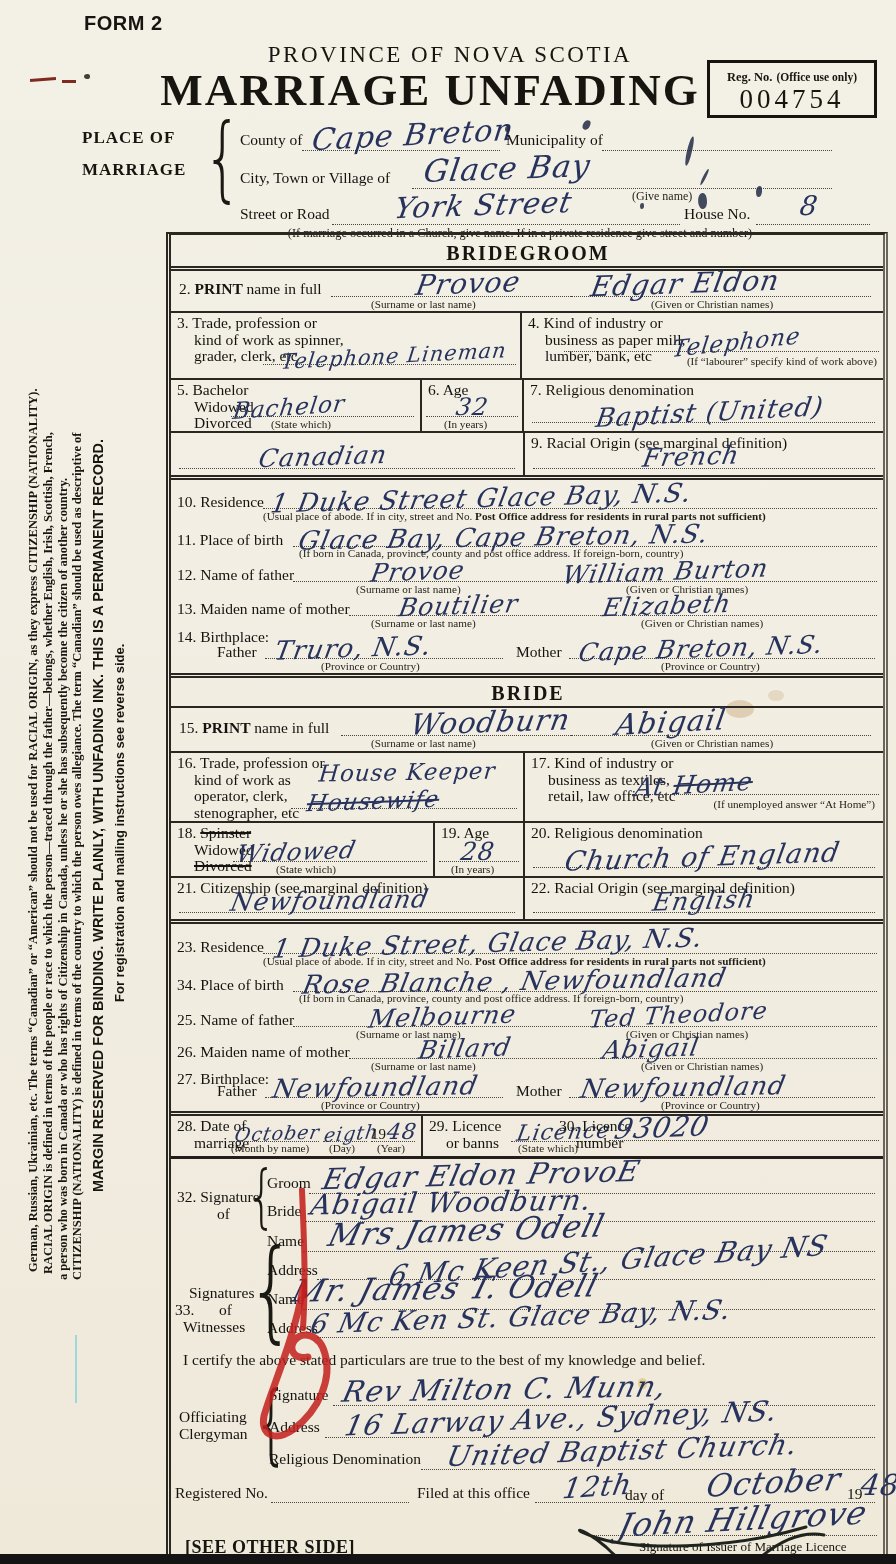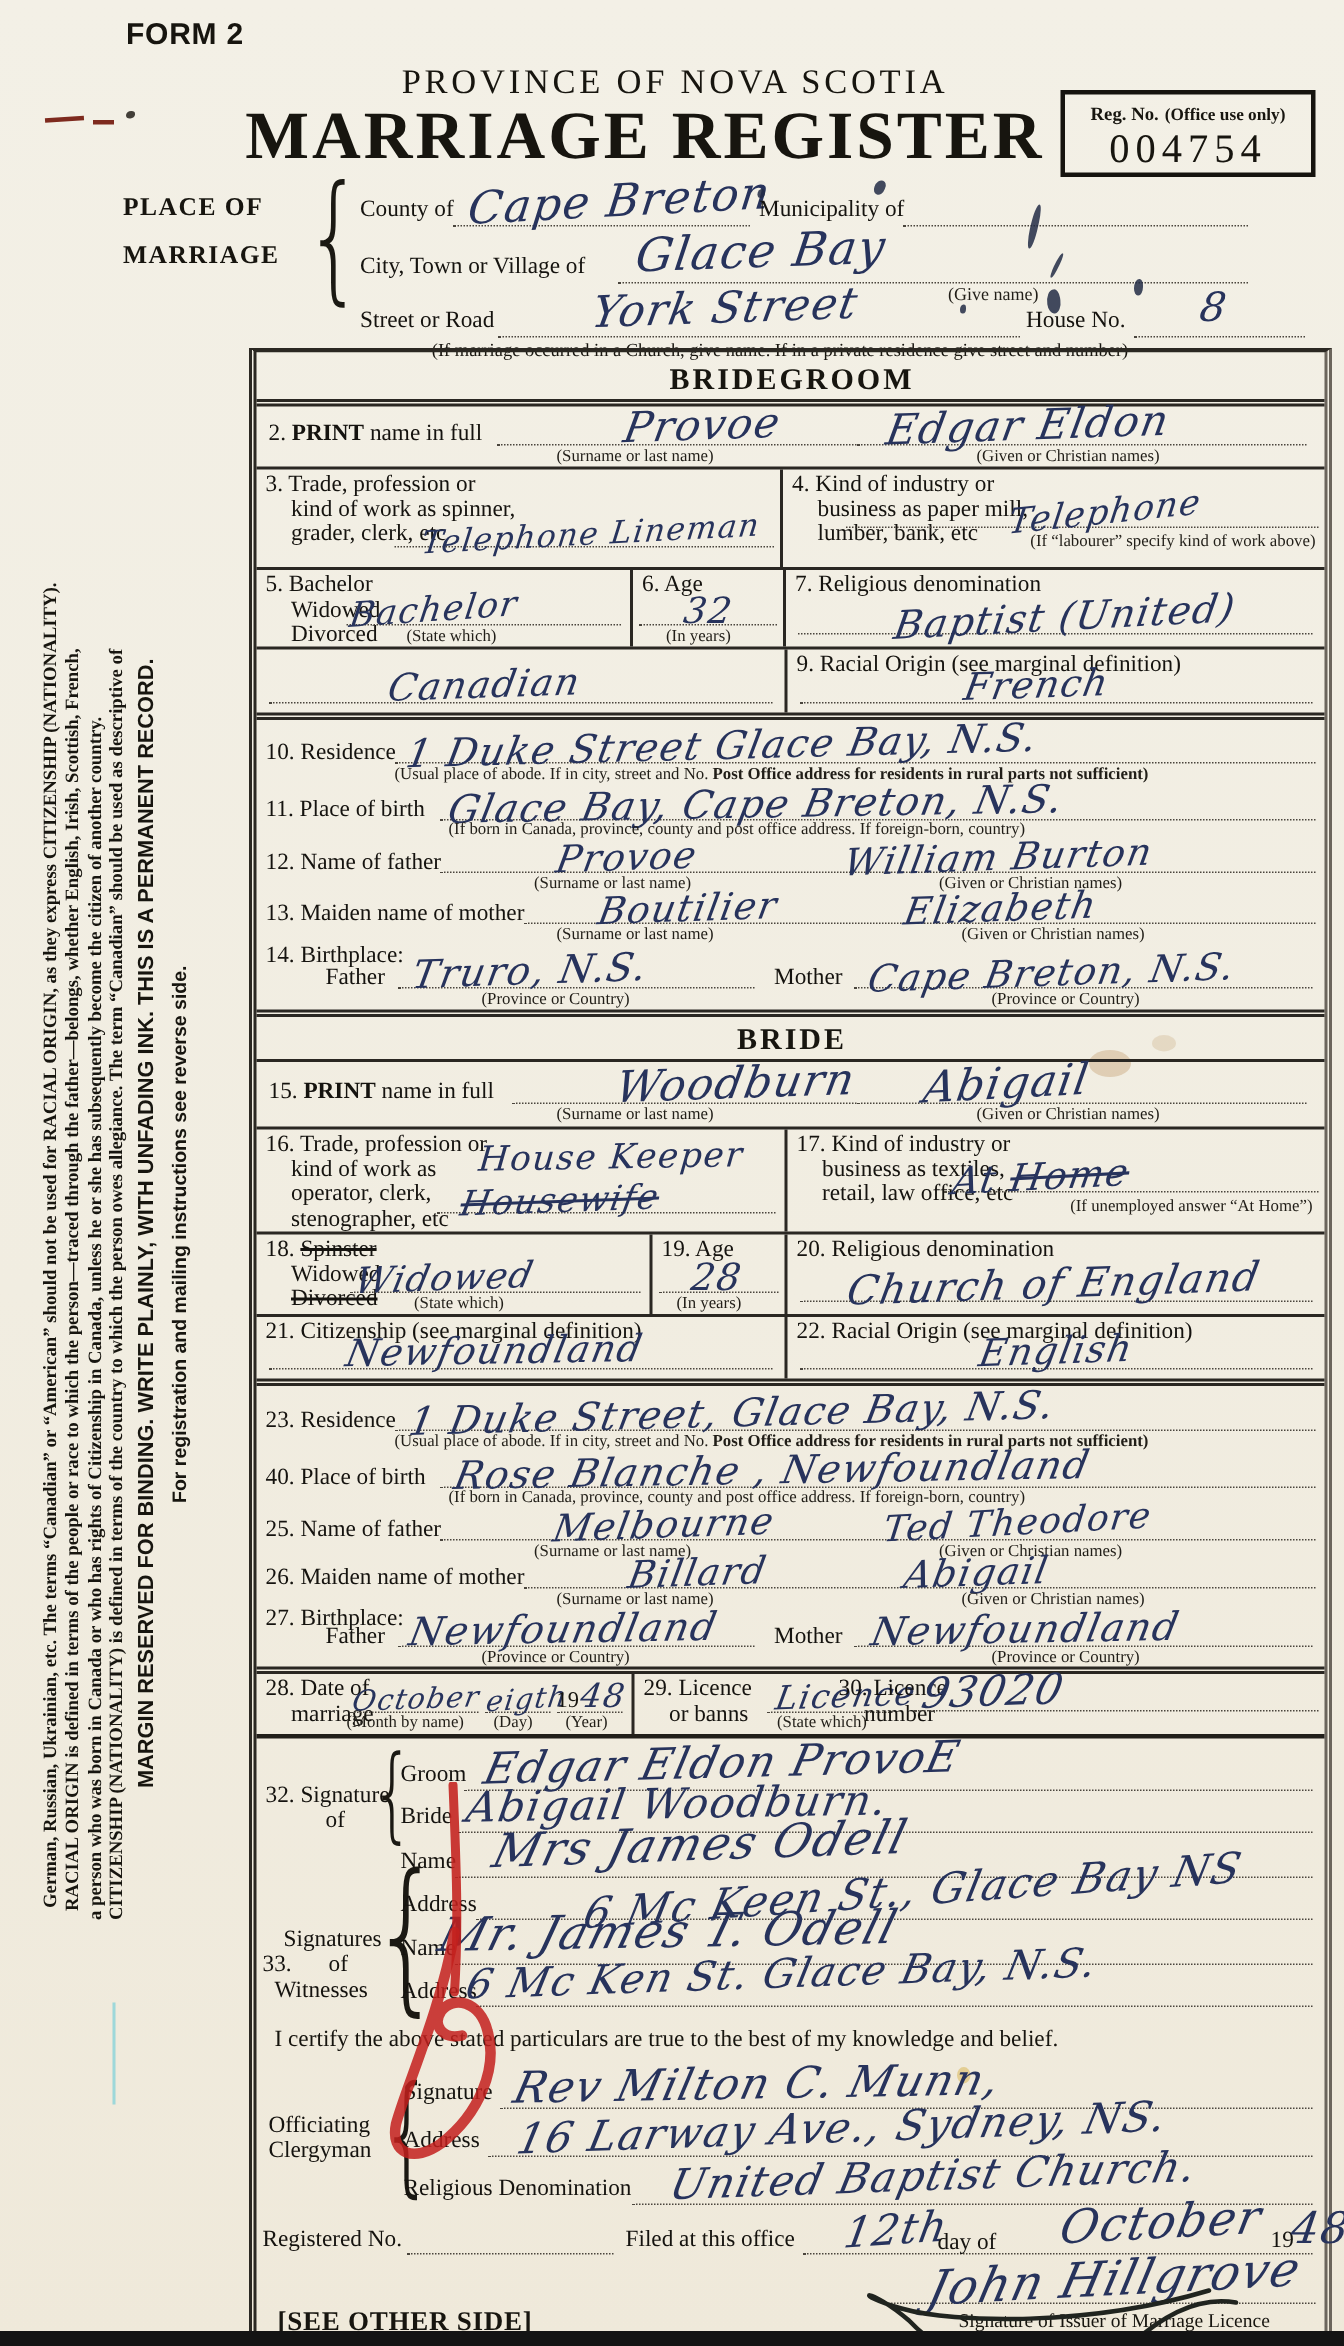--- a/index.html
+++ b/index.html
@@ -37,21 +37,21 @@
   <div class="vtxt" style="left:26px;top:1272px;font-size:12.5px;font-family:'Liberation Serif',serif;">German, Russian, Ukrainian, etc.   The terms “Canadian” or “American” should not be used for RACIAL ORIGIN, as they express CITIZENSHIP (NATIONALITY).</div>
   <div class="vtxt" style="left:41px;top:1274px;font-size:12.5px;font-family:'Liberation Serif',serif;">RACIAL ORIGIN is defined in terms of the people or race to which the person—traced through the father—belongs, whether English, Irish, Scottish, French,</div>
   <div class="vtxt" style="left:56px;top:1280px;font-size:12.5px;font-family:'Liberation Serif',serif;">a person who was born in Canada or who has rights of Citizenship in Canada, unless he or she has subsequently become the citizen of another country.</div>
   <div class="vtxt" style="left:70px;top:1280px;font-size:12.5px;font-family:'Liberation Serif',serif;">CITIZENSHIP (NATIONALITY) is defined in terms of the country to which the person owes allegiance.  The term “Canadian” should be used as descriptive of</div>
   <div class="vtxt" style="left:90px;top:1192px;font-size:14.5px;font-family:'Liberation Sans',sans-serif;">MARGIN RESERVED FOR BINDING.  WRITE PLAINLY, WITH UNFADING INK.  THIS IS A PERMANENT RECORD.</div>
   <div class="vtxt" style="left:112px;top:1002px;font-size:13px;font-family:'Liberation Sans',sans-serif;">For registration and mailing instructions see reverse side.</div>
   <div class="abs" style="left:75px;top:1335px;width:2px;height:68px;background:#7ad0d8;opacity:.7;"></div>
 
   <div class="abs b" style="left:84px;top:12px;font-family:'Liberation Sans',sans-serif;font-size:20px;letter-spacing:.5px;">FORM 2</div>
   <div class="abs" style="left:170px;top:42px;width:560px;text-align:center;font-size:23px;letter-spacing:2.5px;">PROVINCE OF NOVA SCOTIA</div>
-  <div class="abs b" style="left:150px;top:64px;width:560px;text-align:center;font-size:45px;letter-spacing:2px;">MARRIAGE REGISTER</div>
+  <div class="abs b" style="left:150px;top:64px;width:560px;text-align:center;font-size:45px;letter-spacing:2px;">MARRIAGE UNFADING</div>
 
   <div class="abs" style="left:707px;top:60px;width:164px;height:52px;border:3px solid #16140f;text-align:center;">
     <div style="margin-top:4px;">
       <span class="b" style="font-size:12.5px;">Reg. No.</span>
       <span class="b" style="font-size:11.5px;">(Office use only)</span>
     </div>
     <div style="font-size:27px;letter-spacing:4px;line-height:1.1;">004754</div>
   </div>
 
   <div class="abs b" style="left:82px;top:128px;font-size:17px;letter-spacing:1px;">PLACE OF</div>
@@ -276,21 +276,21 @@
     <div class="bbd" style="position:relative;height:187px;">
       <div style="position:relative;height:44px;">
         <span class="abs lab" style="left:6px;bottom:13px;">23. Residence</span>
         <div class="dot" style="left:92px;bottom:14px;right:6px;"></div>
         <span class="hw" style="left:102px;bottom:12px;font-size:26px;transform:rotate(-1.5deg) skewX(-12deg);">1 Duke Street, Glace Bay, N.S.</span>
         <span class="abs fp" style="left:92px;bottom:1px;">
           <span>(Usual place of abode.   If in city, street and No.</span> <span class="b">Post Office address for residents in rural parts not sufficient)</span>
         </span>
       </div>
       <div style="position:relative;height:37px;">
-        <span class="abs lab" style="left:6px;bottom:12px;">40. Place of birth</span>
+        <span class="abs lab" style="left:6px;bottom:12px;">34. Place of birth</span>
         <div class="dot" style="left:122px;bottom:13px;right:6px;"></div>
         <span class="hw" style="left:132px;bottom:11px;font-size:26px;transform:rotate(-1deg) skewX(-12deg);">Rose Blanche , Newfoundland</span>
         <span class="abs fp" style="left:128px;bottom:1px;">(If born in Canada, province, county and post office address.   If foreign-born, country)</span>
       </div>
       <div style="position:relative;height:35px;">
         <span class="abs lab" style="left:6px;bottom:12px;">25. Name of father</span>
         <div class="dot" style="left:122px;bottom:13px;right:6px;"></div>
         <span class="hw" style="left:198px;bottom:11px;font-size:25px;transform:rotate(-2deg) skewX(-12deg);">Melbourne</span>
         <span class="hw" style="left:418px;bottom:13px;font-size:24px;transform:rotate(-3deg) skewX(-10deg);">Ted Theodore</span>
         <span class="abs fp" style="left:185px;bottom:0px;">(Surname or last name)</span>

